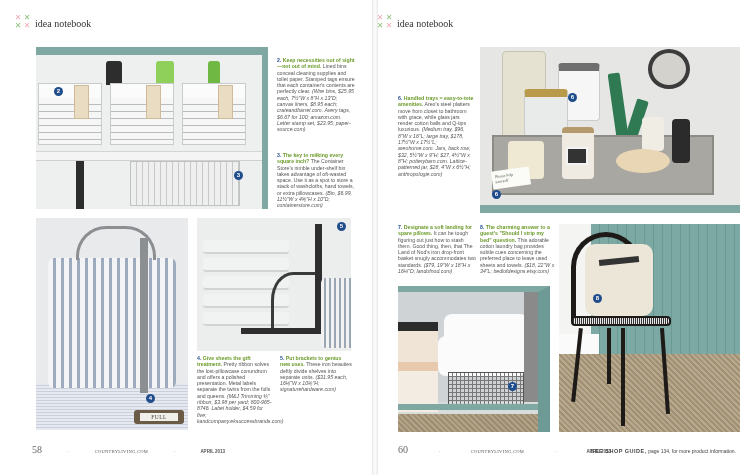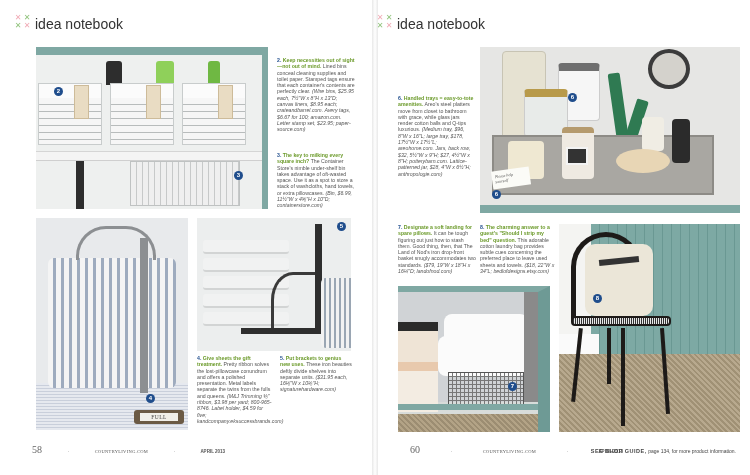--- a/index.html
+++ b/index.html
@@ -6,21 +6,21 @@
   body { width: 750px; height: 475px; background: #ffffff; position: relative; overflow: hidden; font-family: "Liberation Sans", sans-serif; }
   .page { position: absolute; top: 0; height: 475px; }
   #page-left { left: 0; width: 372px; }
   #page-right { left: 378px; width: 372px; }
   .gutter { position: absolute; left: 372px; top: 0; width: 6px; height: 475px; background: linear-gradient(to right, #e8e8e8, #ffffff, #e8e8e8); }
   .header { position: absolute; top: 14px; left: 14px; display: flex; align-items: flex-end; }
   .xs { display: grid; grid-template-columns: 8px 8px; grid-template-rows: 8px 8px; gap: 0 1px; margin-right: 4px; }
   .x { font-size: 8px; line-height: 8px; font-family: "DejaVu Sans", sans-serif; text-align: center; }
   .x.pink { color: #f0a9b4; }
   .x.green { color: #8fc27a; }
-  .hdr-title { font-family: Liberation Sans, sans-serif; font-size: 14px; color: #333; line-height: 12px; }
+  .hdr-title { font-family: Liberation Serif, serif; font-size: 10px; color: #333; line-height: 12px; }
   .photo { position: absolute; overflow: hidden; }
   .badge { position: absolute; width: 9px; height: 9px; border-radius: 50%; background: #1f4d8c; color: #fff; font-size: 6px; font-weight: bold; line-height: 9px; text-align: center; font-family: "Liberation Sans", sans-serif; }
   .caption { position: absolute; font-size: 5.2px; line-height: 6.3px; color: #555; font-family: "Liberation Sans", sans-serif; }
   .caption .num { color: #1f4d8c; font-weight: bold; }
   .caption .head { color: #6b9a2a; font-weight: bold; }
   .caption .it { font-style: italic; }
   .footer { position: absolute; bottom: 20px; font-family: "Liberation Serif", serif; color: #555; display: flex; align-items: baseline; }
   .footer .pg { font-size: 10px; color: #666; }
   .footer .site { font-size: 4.5px; letter-spacing: 0.3px; margin-left: 1px; }
   .footer .date { font-size: 4.5px; font-weight: bold; font-family: "Liberation Sans", sans-serif; margin-left: 2px; }
@@ -240,21 +240,21 @@
   <div class="bag"></div>
   <div style="position:absolute;left:40px;top:34px;width:40px;height:6px;background:#333;transform:rotate(-6deg);"></div>
   <div class="seat"></div>
   <div class="leg" style="left:16px;top:104px;height:74px;transform:rotate(6deg);"></div>
   <div class="leg" style="left:62px;top:104px;height:98px;"></div>
   <div class="leg" style="left:104px;top:104px;height:86px;transform:rotate(-4deg);"></div>
   <div class="leg" style="left:48px;top:104px;height:56px;"></div>
   <span class="badge" style="left:34px;top:70px;">8</span>
 </div>
 
-<div class="footer" style="left:410px;gap:28px;">
+<div class="footer" style="left:398px;gap:28px;">
   <span class="pg">60</span>
   <span class="site">&nbsp;·&nbsp;</span>
   <span class="site">COUNTRYLIVING.COM</span>
   <span class="site">&nbsp;·</span>
   <span class="date">APRIL 2013</span>
 </div>
 
 <div class="shop">
   <b>SEE SHOP GUIDE,</b>
   <span>page 134, for more product information.</span>

